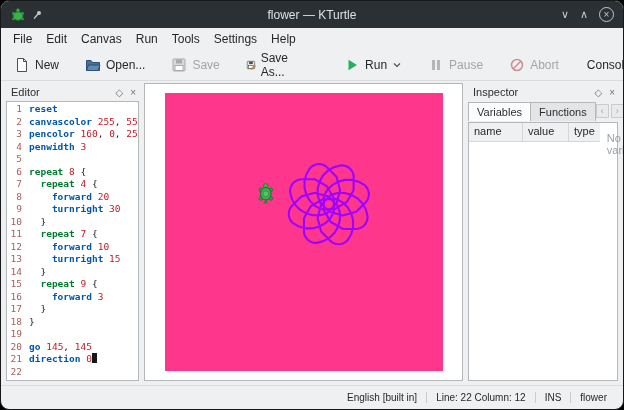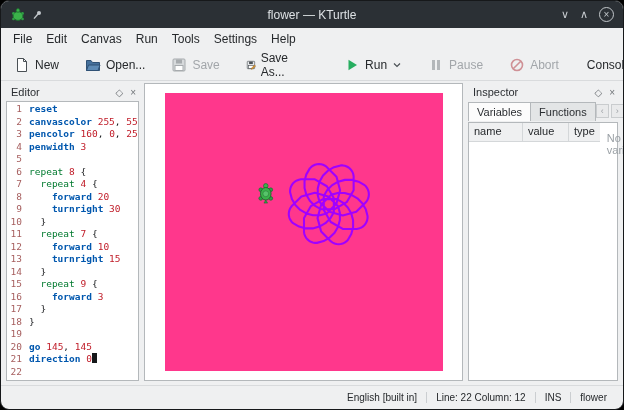--- a/index.html
+++ b/index.html
@@ -33,21 +33,21 @@
   .dock-header{height:18px;display:flex;align-items:center;font-size:11px;color:#2b2e32;padding:0 3px 0 5px;flex:0 0 auto}
   .dock-btns{margin-left:auto;display:flex;gap:7px;color:#717579;font-size:10px;align-items:center}
   
   .editor-dock{width:133px;flex:0 0 auto}
   .editor-body{flex:1;background:#fff;border:1px solid #b4b8bb;display:flex;overflow:hidden;
                font-family:"DejaVu Sans Mono",monospace;font-size:9.5px;line-height:12.5px;padding-top:1px}
   .gutter{width:18px;text-align:right;padding-right:3px;color:#a65e5e;flex:0 0 auto}
   .codecol{flex:1;padding-left:4px;color:#16181b;overflow:hidden}
   .codecol .cl{white-space:pre}
   .tok-cmd{color:#0057ae;font-weight:bold}
-  .tok-kw{color:#007a2f;font-weight:normal}
+  .tok-kw{color:#007a2f;font-weight:bold}
   .tok-num{color:#c01c28}
   .tok-pl{color:#16181b}
   .caret{display:inline-block;width:5px;height:10px;background:#15181a;vertical-align:-1px}
   
   .canvas-pane{flex:1;background:#fff;border:1px solid #b4b8bb;display:flex;align-items:center;justify-content:center;min-width:0}
   svg.canvas{width:278px;height:278px;display:block}
   
   .inspector-dock{width:150px;flex:0 0 auto}
   .tabs{display:flex;align-items:center;height:21px;flex:0 0 auto}
   .tab{font-size:11px;padding:3px 8px 3px 8px;border:1px solid #b4b8bb;background:#e3e5e6;color:#2b2e32;border-bottom:none}

